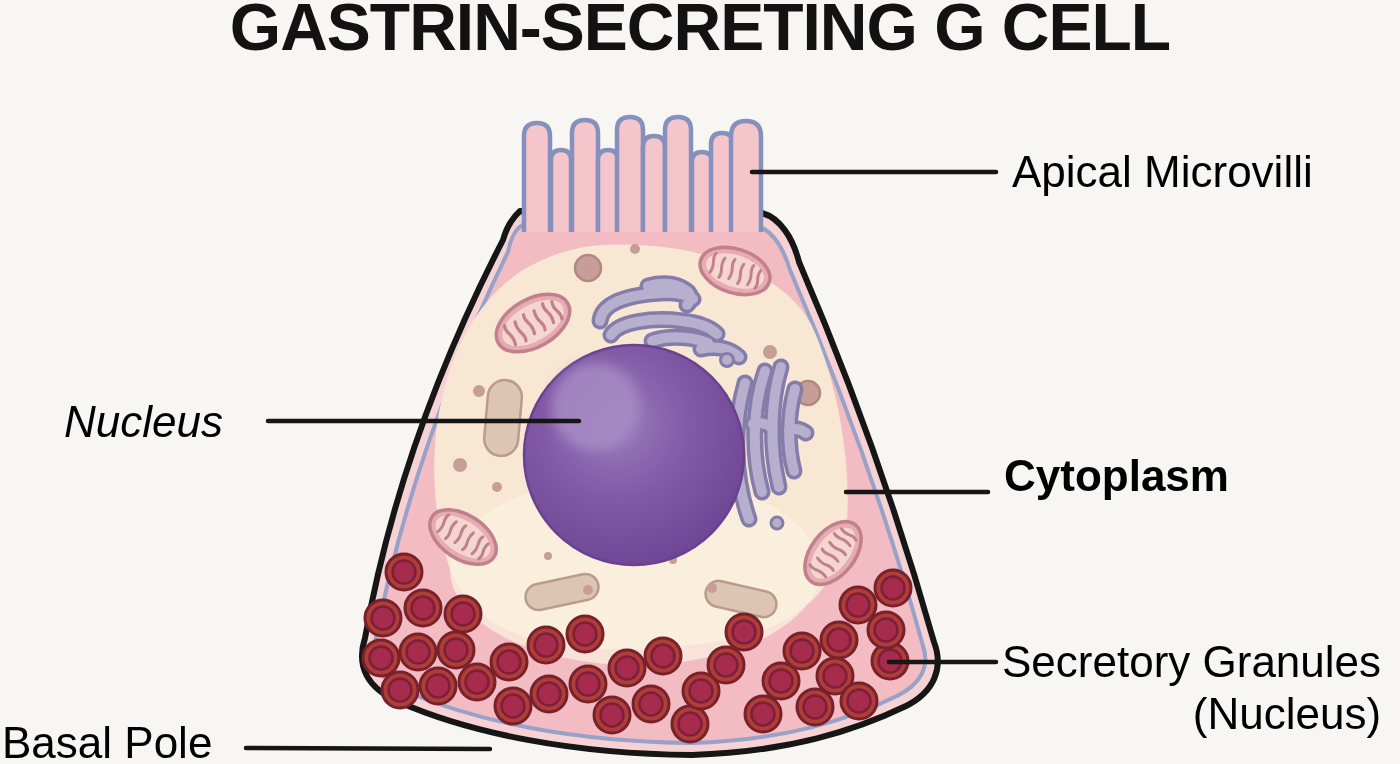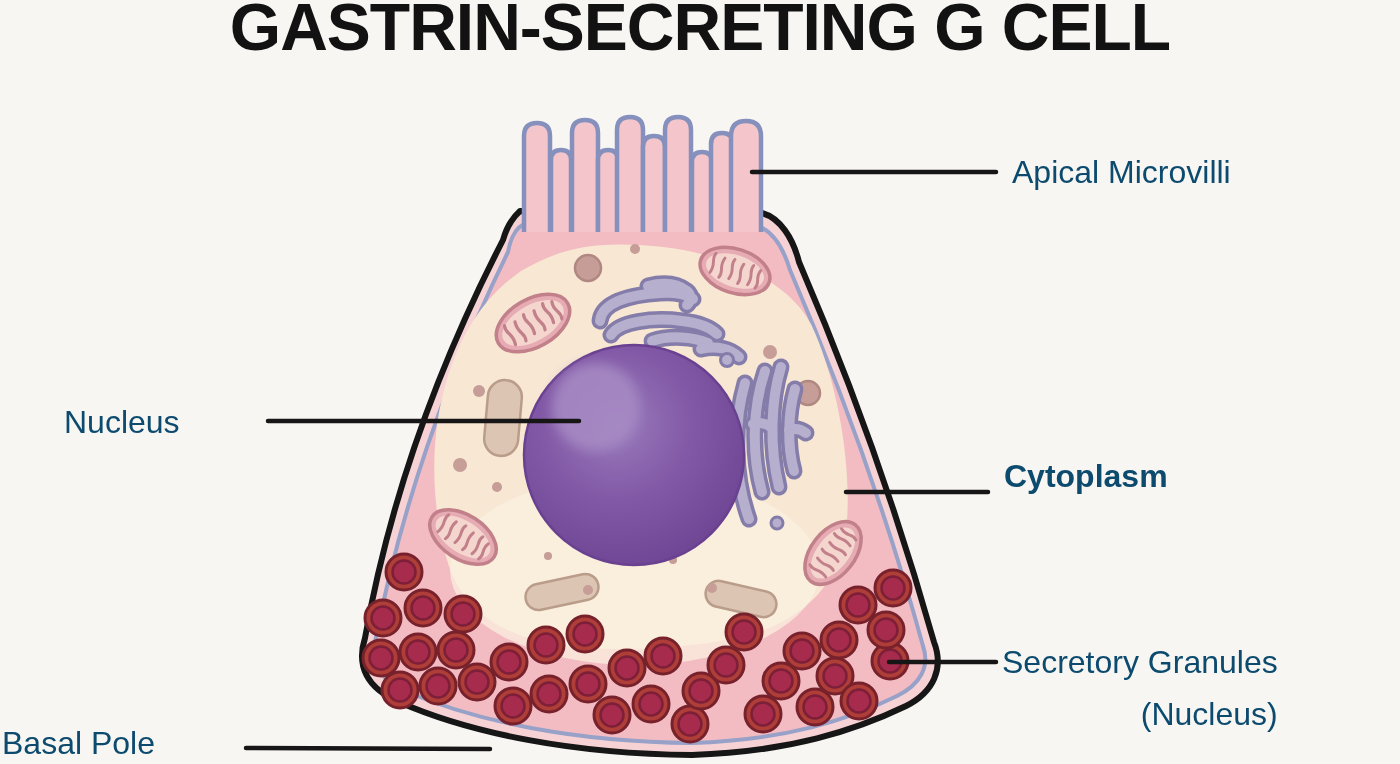--- a/index.html
+++ b/index.html
@@ -9,25 +9,25 @@
     font-family:"Liberation Sans", sans-serif;
   }
   .stage{position:absolute;inset:0;}
   svg.diagram{position:absolute;left:0;top:0;width:1400px;height:764px;}
   .title{
     position:absolute;top:-6px;left:0;width:1400px;text-align:center;
     font-size:66px;font-weight:700;letter-spacing:-1px;color:#121212;
     line-height:1.0;
   }
   .lbl{
-    position:absolute;font-size:32px;line-height:52px;color:#0c4a6e;
+    position:absolute;font-size:44px;line-height:52px;color:#000000;
     white-space:nowrap;
   }
   .lbl-apical{left:1012px;top:146px;}
-  .lbl-nucleus{left:64px;top:396px;}
+  .lbl-nucleus{left:64px;top:396px;font-style:italic;}
   .lbl-cytoplasm{left:1004px;top:450px;font-weight:bold;}
   .lbl-granules{left:1002px;top:636px;text-align:right;}
   .lbl-basal{left:2px;top:717px;}
   
   .go{fill:none;stroke:var(--golgi-stroke,#857da9);stroke-width:17;stroke-linecap:round;}
   .gi{fill:none;stroke:var(--golgi-fill,#b6afce);stroke-width:10;stroke-linecap:round;}
   .leader{stroke:#161616;stroke-width:4.5;stroke-linecap:round;}
 </style>
 </head>
 <body>

